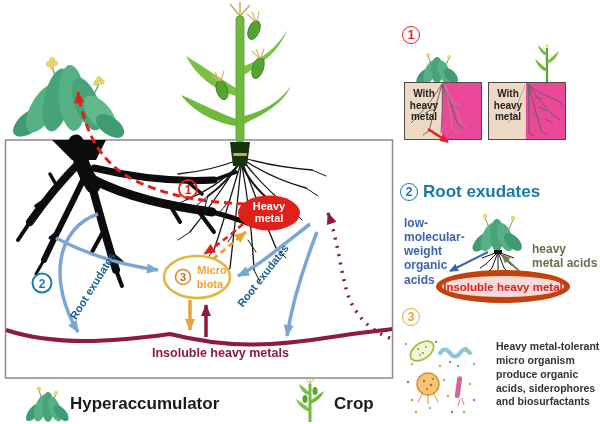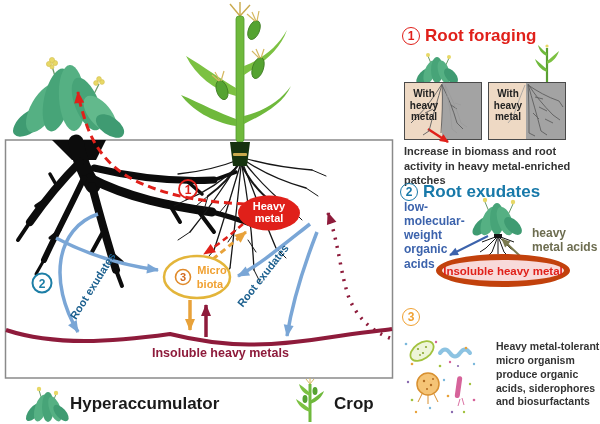--- a/index.html
+++ b/index.html
@@ -8,21 +8,21 @@
   svg{font-family:"Liberation Sans",sans-serif;display:block;}
   .abs{position:absolute;}
   
   .panel{position:absolute;left:396px;top:0;width:204px;height:424px;}
   .heading{position:absolute;display:flex;align-items:center;gap:5px;font-weight:bold;font-size:17px;white-space:nowrap;}
   .numcircle{display:inline-flex;align-items:center;justify-content:center;width:16px;height:16px;
              border-radius:50%;font-size:12px;font-weight:bold;flex:0 0 auto;border:1.7px solid;}
   .h1{left:6px;top:26px;color:#e0201a;}
   .h2{left:4px;top:182px;color:#1879a9;}
   .h3{left:6px;top:308px;color:#f0a132;}
-  .minibox{position:absolute;width:76px;height:56px;border:1.5px solid #4a4a4a;background:#a3a3a3;}
+  .minibox{position:absolute;width:76px;height:56px;border:1.5px solid #4a4a4a;background:#ec4899;}
   .minibox .half{position:absolute;left:0;top:0;width:37px;height:100%;background:#eed9c4;}
   .minibox .lbl{position:absolute;left:2px;top:5px;width:34px;font-size:10px;font-weight:bold;
                 color:#222;line-height:1.15;text-align:center;z-index:3;}
   .minibox svg{position:absolute;left:0;top:0;z-index:2;}
   .cap{position:absolute;font-size:11px;font-weight:bold;color:#333;line-height:1.32;}
   .blue-lbl{position:absolute;color:#3c63ac;font-size:12px;font-weight:bold;line-height:1.18;}
   .olive-lbl{position:absolute;color:#6d6d50;font-size:12px;font-weight:bold;line-height:1.18;}
   .pink-ellipse{position:absolute;left:40px;top:64px;width:122px;height:21px;border:6px solid #c2410c;
                 border-radius:50%;background:#f8dada;display:flex;align-items:center;justify-content:center;
                 color:#e0201a;font-size:11.5px;font-weight:bold;white-space:nowrap;}
@@ -234,21 +234,20 @@
       <ellipse cx="9" cy="21" rx="2.5" ry="4" fill="#55a331"></ellipse>
       <ellipse cx="19" cy="13" rx="2.5" ry="4" fill="#55a331"></ellipse>
     </g>
     <text x="334" y="409" font-size="17" font-weight="bold" fill="#1a1a1a">Crop</text>
   </svg>
 
   <div class="panel">
 
     <div class="heading h1">
       <span class="numcircle">1</span>
-      <span>Root foraging</span>
     </div>
 
     <svg class="abs" style="left:14px;top:52px" width="56" height="32" viewBox="0 0 56 32">
       <path d="M 22,14 L 18,4" stroke="#6a9a6a" stroke-width="1" fill="none"></path>
       <path d="M 35,15 L 39,6" stroke="#6a9a6a" stroke-width="1" fill="none"></path>
       <circle cx="18" cy="3" r="2" fill="#e8d866"></circle>
         <circle cx="39" cy="5" r="2" fill="#e8d866"></circle>
       <ellipse cx="14" cy="24" rx="5" ry="10" fill="#3f9b72" transform="rotate(42 14 24)"></ellipse>
       <ellipse cx="20" cy="20" rx="5.5" ry="12" fill="#55b083" transform="rotate(20 20 20)"></ellipse>
       <ellipse cx="27" cy="18" rx="6" ry="13" fill="#47a478"></ellipse>
@@ -317,28 +316,27 @@
 
     <svg class="abs" style="left:28px;top:126px" width="34" height="22" viewBox="0 0 34 22">
       <defs>
         <marker id="pRed" markerUnits="userSpaceOnUse" markerWidth="11" markerHeight="10" viewBox="0 0 11 10" refX="9" refY="5" orient="auto">
             <path d="M1,1 L10,5 L1,9 Z" fill="#e0201a"></path>
           </marker>
       </defs>
       <path d="M 4,3 L 24,16" stroke="#e0201a" stroke-width="2.5" fill="none" marker-end="url(#pRed)"></path>
     </svg>
 
-    <div class="cap" style="left:8px;top:144px;width:188px">Increase in biomass and root activity  in heavy metal-enriched patches</div>
 
     <div class="heading h2">
       <span class="numcircle">2</span>
       <span>Root exudates</span>
     </div>
 
-    <div class="abs" style="left:0;top:190px;width:204px;height:102px">
+    <div class="abs" style="left:0;top:206px;width:204px;height:102px">
       <div class="blue-lbl" style="left:8px;top:10px;width:66px">low-molecular-weight organic acids</div>
 
       <svg class="abs" style="left:56px;top:0" width="92" height="68" viewBox="0 0 92 68">
         <path d="M 38,24 L 33,12" stroke="#6a9a6a" stroke-width="1" fill="none"></path>
         <path d="M 56,25 L 61,14" stroke="#6a9a6a" stroke-width="1" fill="none"></path>
         <circle cx="33" cy="10" r="2.2" fill="#e8d866"></circle>
           <circle cx="61" cy="12" r="2.2" fill="#e8d866"></circle>
         <ellipse cx="30" cy="36" rx="6" ry="12" fill="#3f9b72" transform="rotate(45 30 36)"></ellipse>
         <ellipse cx="37" cy="31" rx="7" ry="15" fill="#55b083" transform="rotate(22 37 31)"></ellipse>
         <ellipse cx="45" cy="29" rx="7" ry="16" fill="#47a478"></ellipse>

